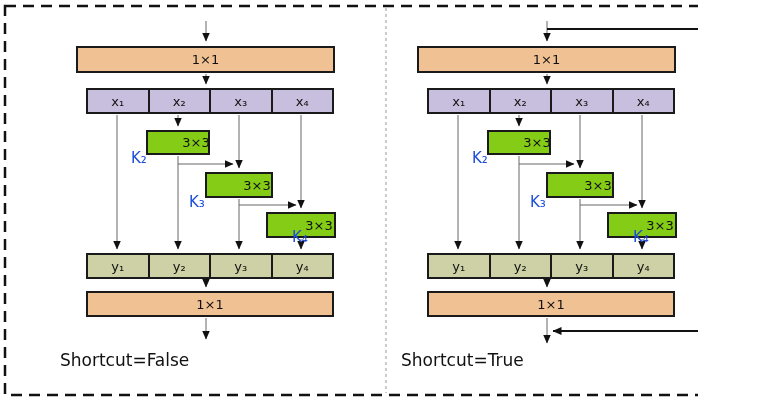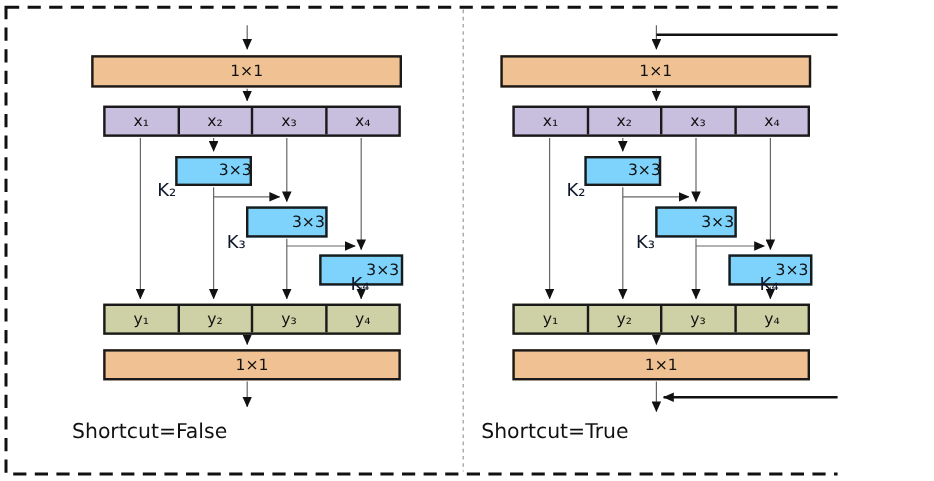--- a/index.html
+++ b/index.html
@@ -11,40 +11,40 @@
   .frame-svg{position:absolute;left:0;top:0;}
   .panel{position:absolute;top:0;width:389px;height:401px;}
   .panel.right{left:341px;}
   .wires{position:absolute;left:0;top:0;}
   .box{
     position:absolute;box-sizing:border-box;border:2px solid #1a1a1a;
     display:flex;align-items:center;justify-content:center;
     font-size:13px;line-height:1;color:#111;
   }
   .conv{background:#F0C192;}
-  .conv3{background:#7dd3fc;padding-left:36px;}
+  .conv3{background:#84cc16;padding-left:36px;}
   .row{
     position:absolute;box-sizing:border-box;border:2px solid #1a1a1a;
     display:flex;align-items:stretch;
   }
   .xrow{background:#C8BFDE;}
   .yrow{background:#CDD1A5;}
   .cell{
     flex:1;display:flex;align-items:center;justify-content:center;
     font-size:13px;line-height:1;border-left:2px solid #1a1a1a;
   }
   .cell:first-child{border-left:none;}
   .conv-in {left:76px;top:46px;width:259px;height:27px;}
   .xrow    {left:86px;top:88px;width:248px;height:26px;}
   .k2      {left:146px;top:130px;width:64px;height:25px;}
   .k3      {left:205px;top:172px;width:68px;height:26px;}
   .k4      {left:266px;top:212px;width:70px;height:26px;}
   .yrow    {left:86px;top:253px;width:248px;height:26px;}
   .conv-out{left:86px;top:291px;width:248px;height:26px;}
-  .klabel{position:absolute;font-size:15px;line-height:1;color:#0f172a;}
+  .klabel{position:absolute;font-size:15px;line-height:1;color:#1d4ed8;}
   .kl2{left:131px;top:151px;}
   .kl3{left:189px;top:195px;}
   .kl4{left:256px;top:230px;margin-left:36px;}
   .caption{
     position:absolute;left:60px;top:350px;width:300px;
     text-align:left;font-size:17px;color:#111;
   }
 </style>
 </head>
 <body>

